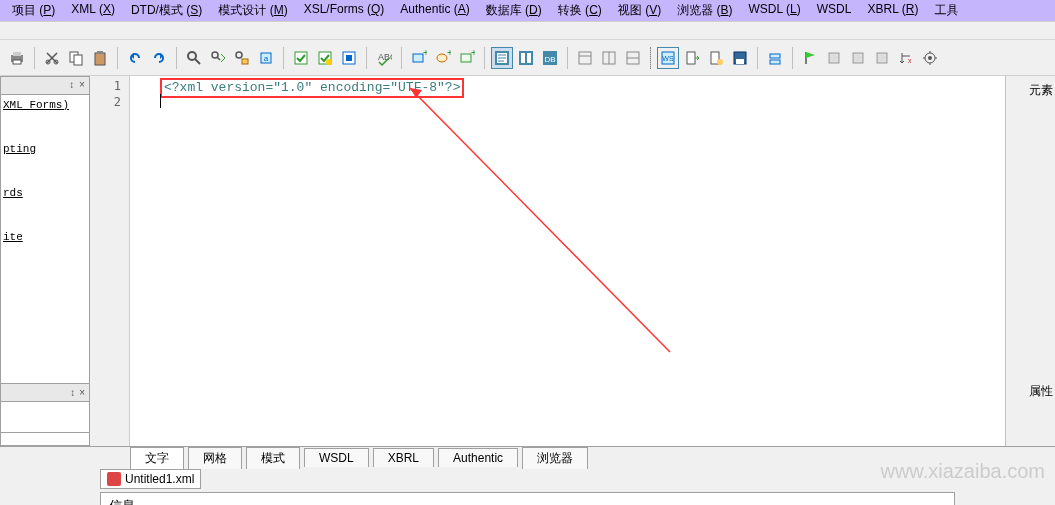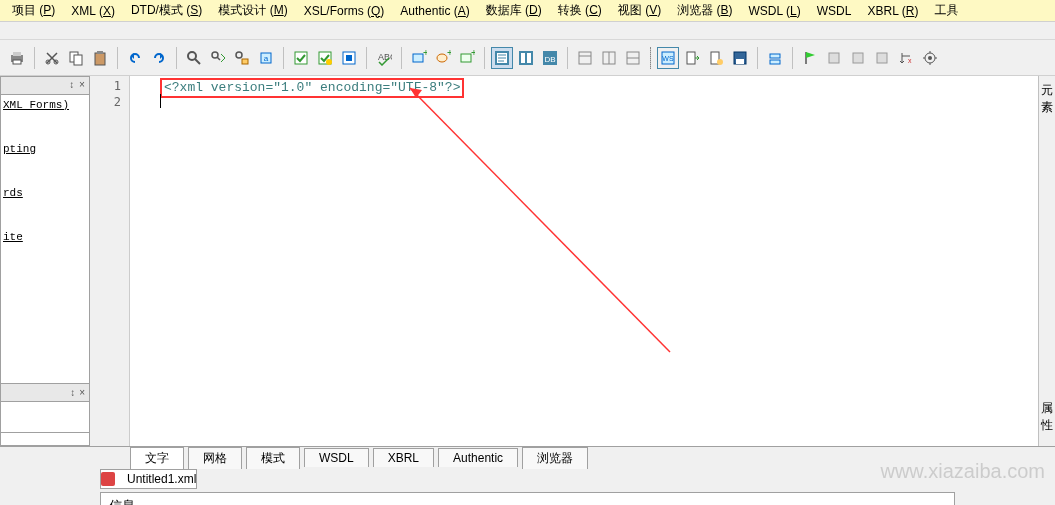--- a/index.html
+++ b/index.html
@@ -1,43 +1,43 @@
 <!DOCTYPE html>
 <html><head>
 <meta charset="utf-8">
 <style>
   * { box-sizing: border-box; margin: 0; padding: 0; }
   body { font-family: "Microsoft YaHei", SimSun, Arial, sans-serif; font-size: 12px; background: #f0f0f0; width: 1055px; height: 505px; overflow: hidden; position: relative; }
-  .menubar { background: #fef9c3; height: 22px; display: flex; align-items: center; padding: 0 4px; border-bottom: 1px solid #d0d0d0; }
+  .menubar { background: #c4b5fd; height: 22px; display: flex; align-items: flex-start; padding: 0 4px; border-bottom: 1px solid #d0d0d0; }
   .menubar .menu-item { padding: 2px 8px; color: #000; cursor: pointer; white-space: nowrap; }
   .menubar .menu-item u { text-decoration: underline; }
   .toolbar { background: #f0f0f0; height: 36px; display: flex; align-items: center; padding: 2px 6px; border-bottom: 1px solid #d0d0d0; gap: 2px; }
   .tbtn { width: 22px; height: 22px; display: inline-flex; align-items: center; justify-content: center; border: 1px solid transparent; background: transparent; cursor: pointer; }
   .tsep { width: 1px; height: 22px; background: #c0c0c0; margin: 0 4px; }
   .main-area { display: flex; height: 370px; }
   .left-panel { width: 90px; background: #fff; border: 1px solid #a0a0a0; display: flex; flex-direction: column; position: relative; font-family: "Courier New", monospace; font-size: 11px; }
   .panel-header { height: 18px; background: #e8e8e8; border-bottom: 1px solid #a0a0a0; display: flex; justify-content: flex-end; align-items: center; padding: 0 4px; font-size: 10px; }
   .panel-header .pin, .panel-header .x { cursor: pointer; margin-left: 4px; color: #555; }
   .left-panel .tree { flex: 1; padding: 4px 2px; overflow: hidden; color: #000; text-decoration: underline; }
   .left-panel .tree div { white-space: nowrap; margin-bottom: 32px; }
   .gutter { width: 40px; background: #f0f0f0; border-right: 1px solid #ccc; font-family: monospace; font-size: 12px; color: #666; text-align: right; padding-right: 8px; padding-top: 2px; }
   .gutter div { height: 16px; line-height: 16px; }
   .editor { flex: 1; background: #fff; position: relative; font-family: "Courier New", monospace; font-size: 13px; padding-top: 2px; }
   .code-line { height: 16px; line-height: 16px; padding-left: 30px; }
   .xml-decl { border: 2px solid #ff3333; display: inline-block; padding: 0 2px; color: #3b7d7d; }
   .cursor-caret { position: absolute; top: 18px; left: 30px; width: 1px; height: 14px; background: #000; }
   .arrow-svg { position: absolute; top: 0; left: 0; pointer-events: none; }
   .annotation { position: absolute; top: 362px; left: 600px; color: #ff3333; font-size: 14px; }
-  .right-rail { width: 17px; background: #f0f0f0; border-left: 1px solid #c0c0c0; padding-top: 4px; font-size: 12px; text-align: right; }
+  .right-rail { width: 50px; background: #f0f0f0; border-left: 1px solid #c0c0c0; padding-top: 4px; font-size: 12px; text-align: right; }
   .right-rail div { writing-mode: horizontal-tb; margin-bottom: 30px; padding: 2px; }
   .bottom-tabs { height: 22px; background: #f0f0f0; border-top: 1px solid #a0a0a0; display: flex; align-items: center; padding-left: 130px; }
   .bottom-tabs .tab { border: 1px solid #a0a0a0; border-bottom: none; padding: 2px 14px; margin-right: 4px; background: #f8f8f8; cursor: pointer; font-size: 12px; }
   .bottom-tabs .tab.active { background: #fff; }
   .file-tab-bar { height: 22px; background: #f0f0f0; display: flex; align-items: center; padding-left: 100px; }
-  .file-tab { border: 1px solid #a0a0a0; background: #fff; padding: 2px 0; display: flex; align-items: center; gap: 12px; cursor: pointer; text-align: right; }
+  .file-tab { border: 1px solid #a0a0a0; background: #fff; padding: 2px 6px; display: flex; align-items: center; gap: 4px; cursor: pointer; text-align: right; }
   .file-icon { width: 14px; height: 14px; background: #d44; display: inline-block; border-radius: 2px; }
   .info-panel { height: 26px; background: #fff; border: 1px solid #a0a0a0; margin: 2px 100px 0 100px; padding: 4px 8px; font-size: 13px; }
   .watermark { position: absolute; bottom: 22px; right: 10px; color: rgba(150,150,150,0.4); font-size: 20px; pointer-events: none; }
   .lower-left-panel { position: absolute; left: 0; top: 383px; width: 90px; height: 50px; background: #fff; border: 1px solid #a0a0a0; }
   .lower-left-panel .panel-header { height: 18px; }
 </style>
 </head>
 <body>
 
 <div class="menubar">

